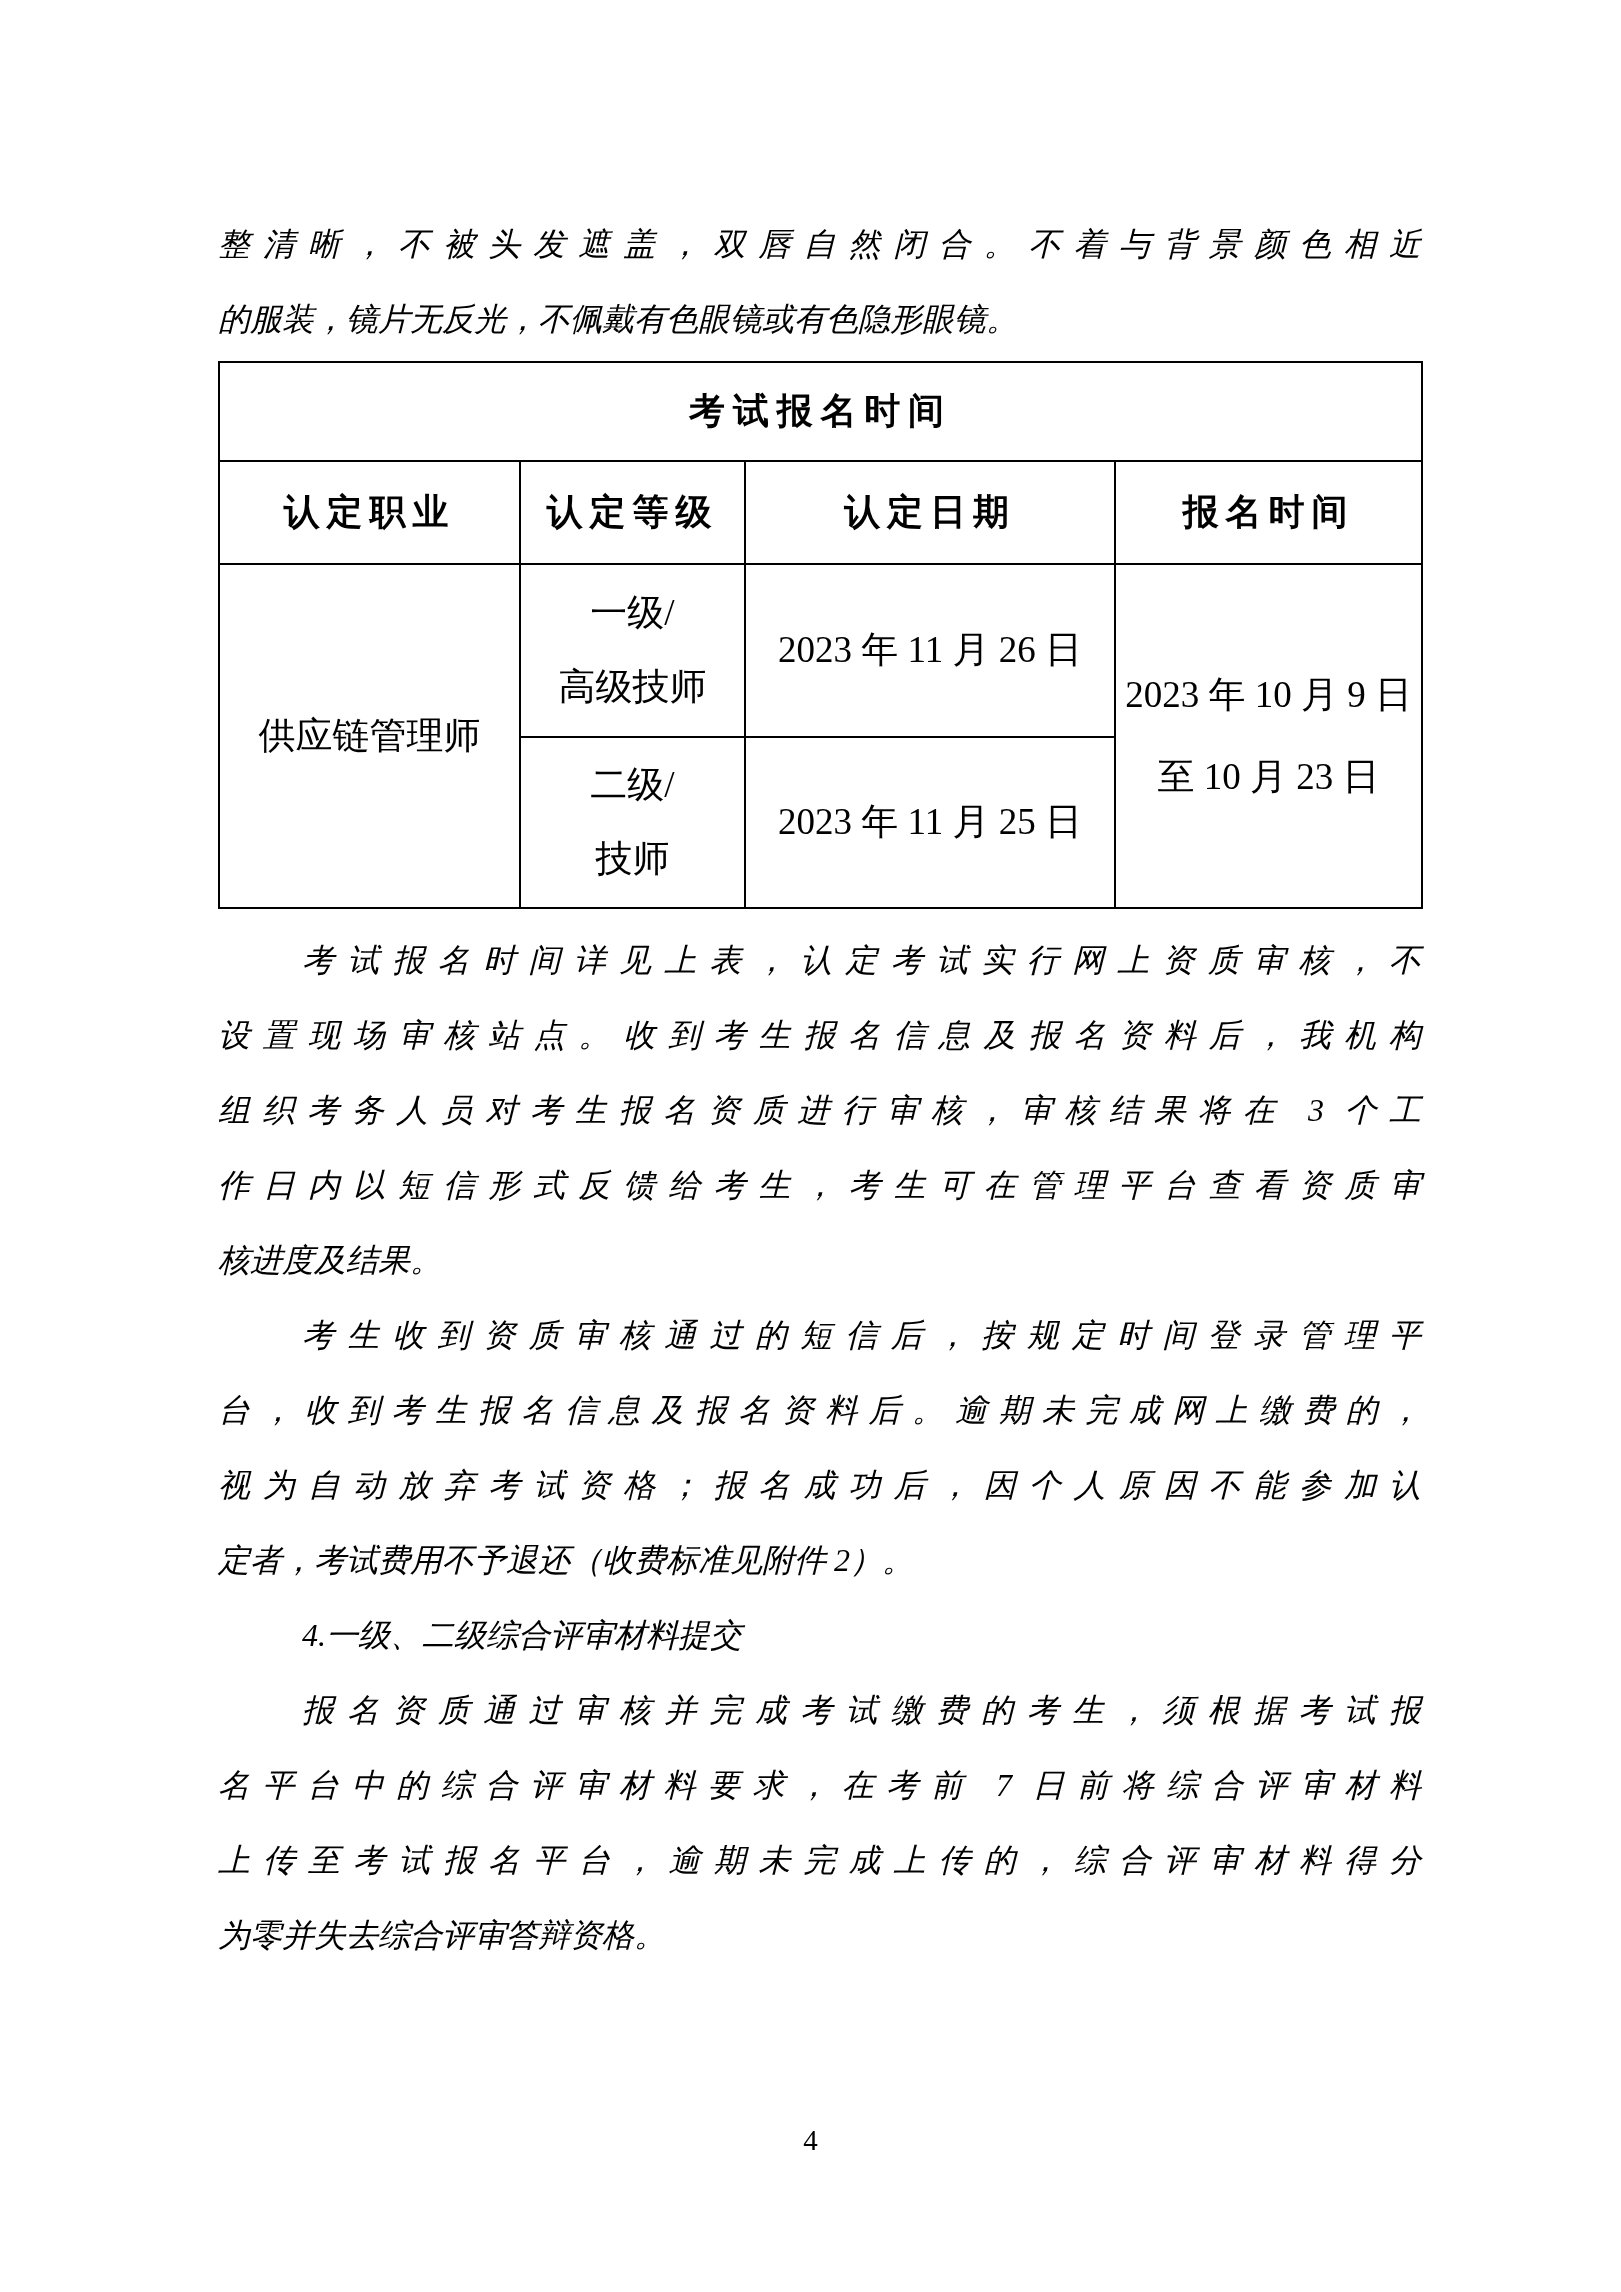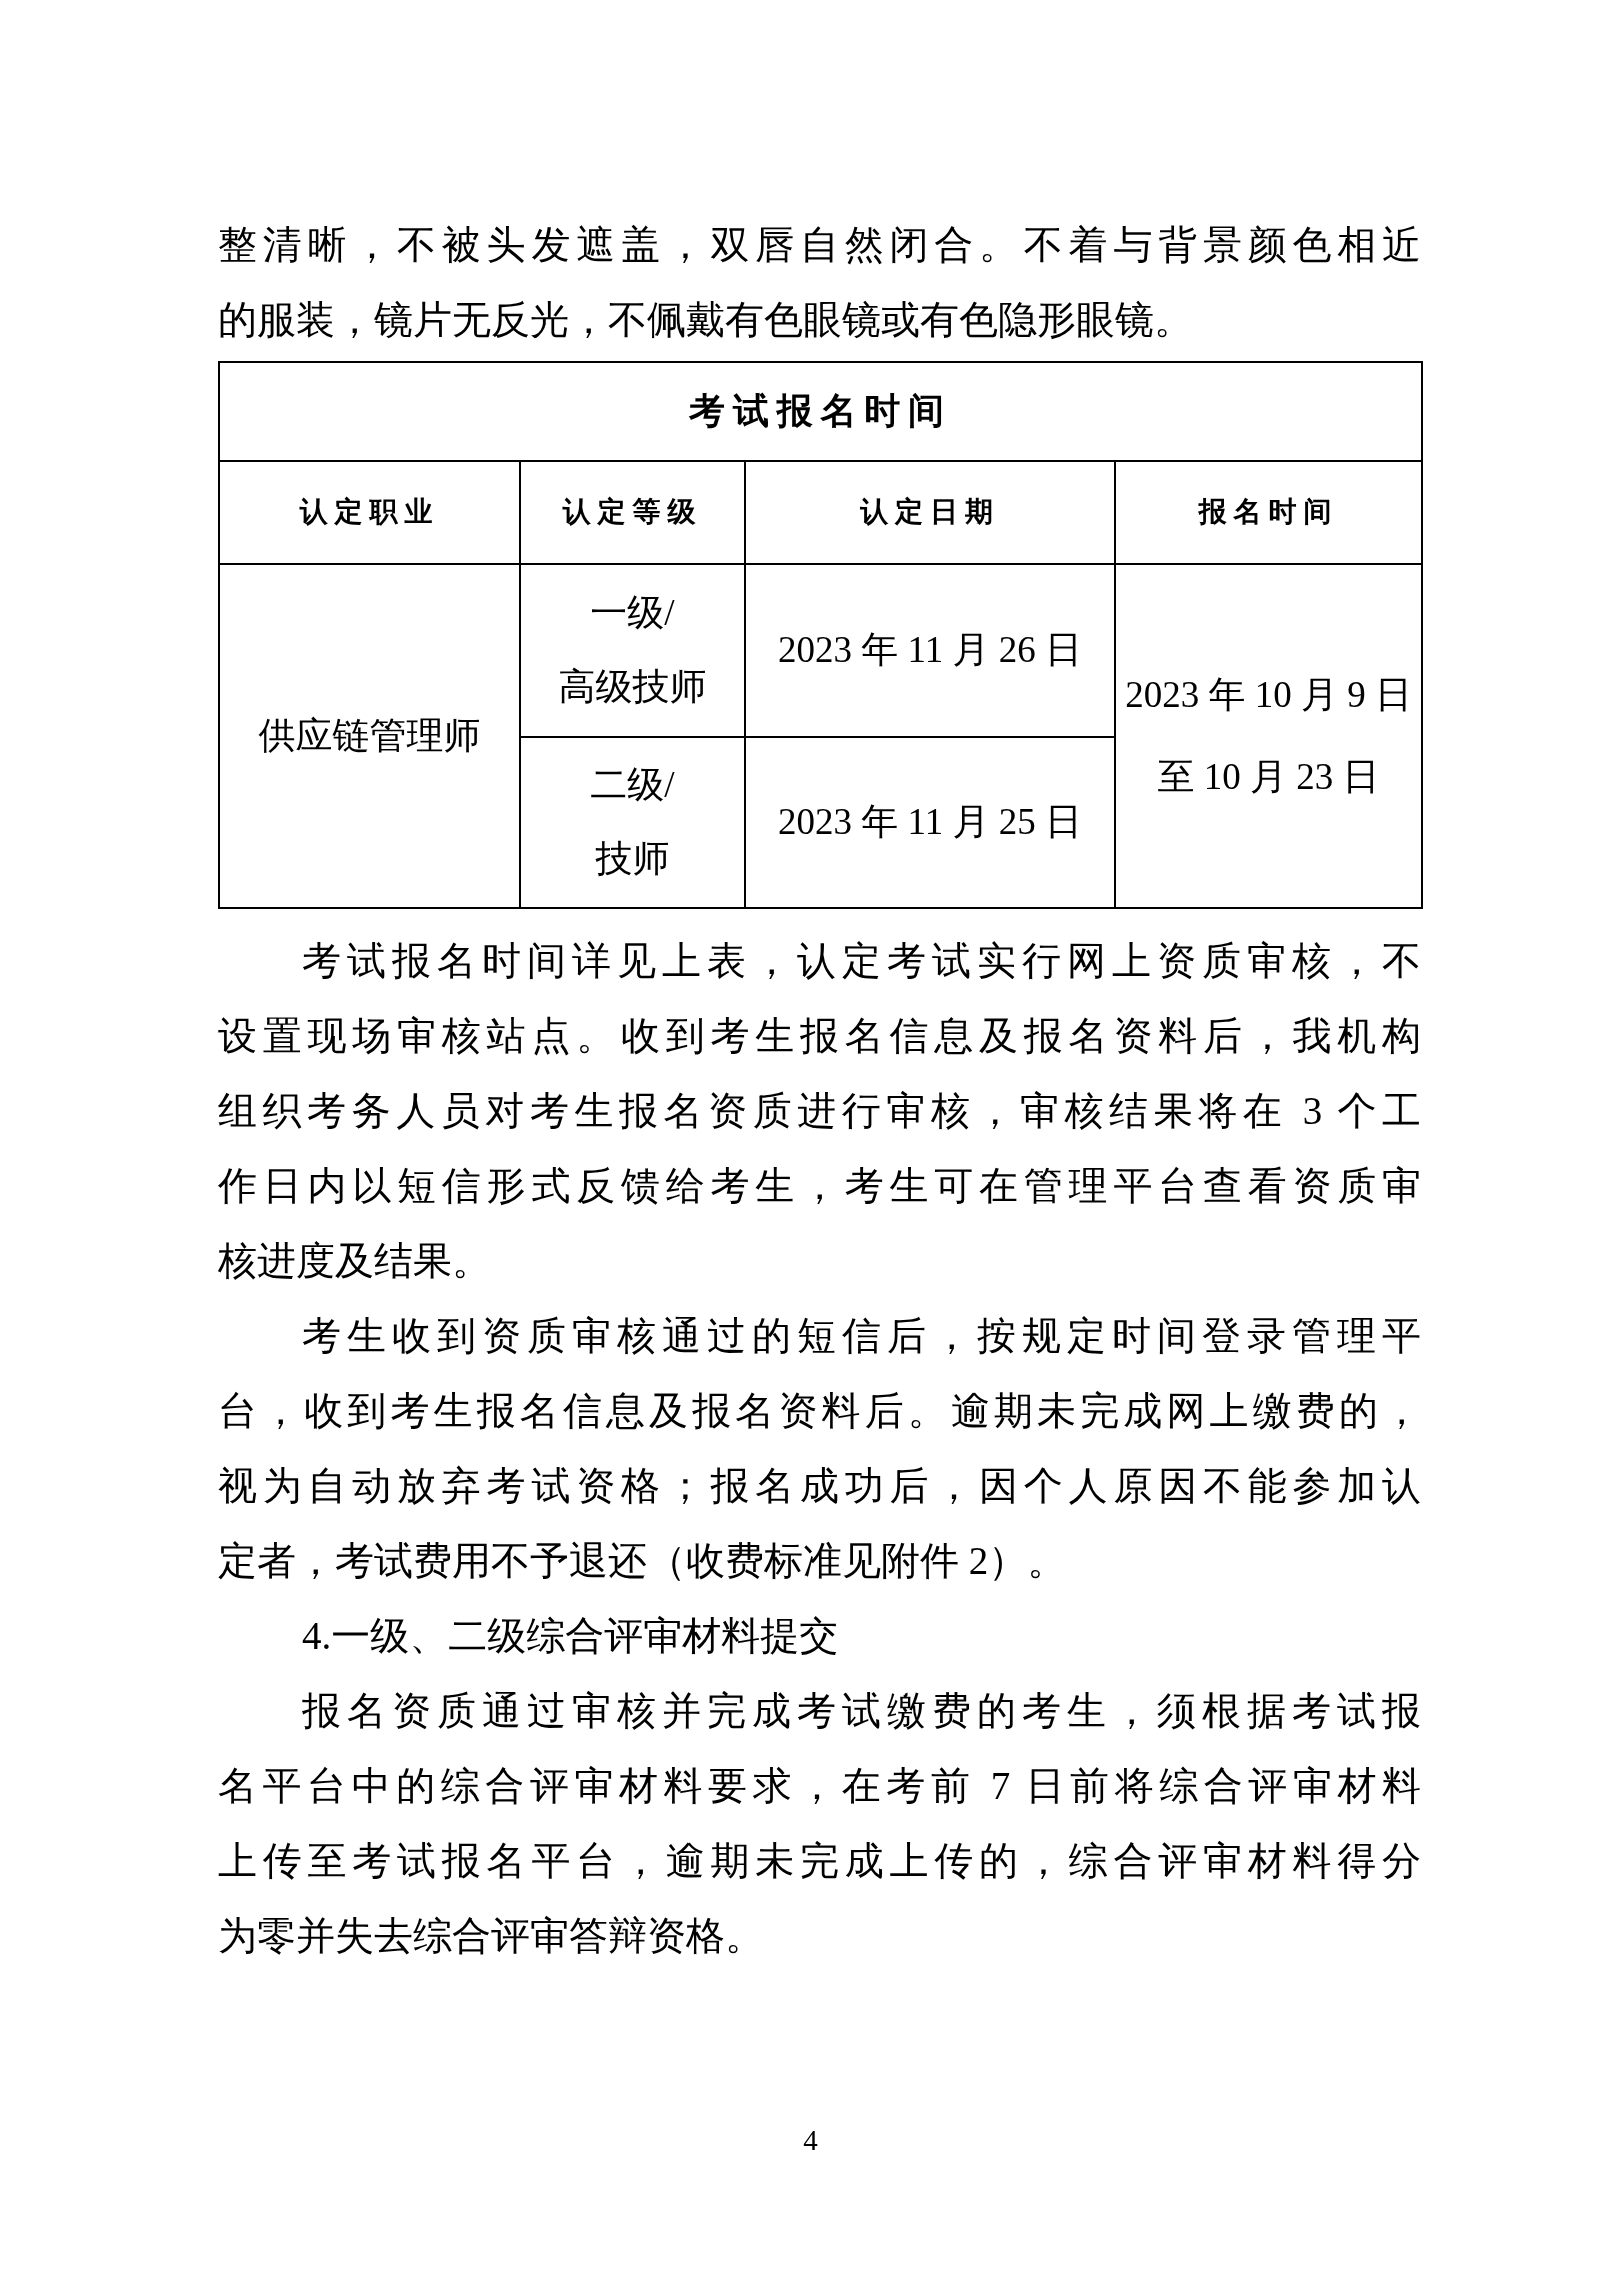--- a/index.html
+++ b/index.html
@@ -10,21 +10,21 @@
     background:#ffffff;
     color:#000000;
     font-family:"Liberation Serif","DejaVu Serif",serif;
     overflow:hidden;
   }
   .content {
     position:absolute;
     left:218px; top:207px;
     width:1203px;
   }
-  .textblock { font-size:39px; }
+  .textblock { font-size:32px;font-style:italic; }
   .line {
     line-height:75px;
     white-space:normal;
   }
   .line.full {
     text-align:justify;
     text-align-last:justify;
   }
   .line.short { text-align:left; }
   .line.heading { padding-left:84px; text-align:left; }
@@ -48,21 +48,21 @@
   }
   td.t-title {
     height:81px;
     font-weight:bold;
     font-size:36px;
     letter-spacing:7.8px;
   }
   tr.t-head td {
     height:85px;
     font-weight:bold;
-    font-size:28px;
+    font-size:36px;
     letter-spacing:6.9px;
   }
   tr.t-body td { font-size:37px; }
   tr.t-body.r1 td { height:155px; }
   tr.t-body.r2 td { height:153px; }
   .cell-line { display:block; line-height:74px; }
   .cell-line.wide { line-height:82px; }
   .after-table { margin-top:13.7px; }
   .page-num {
     position:absolute;

